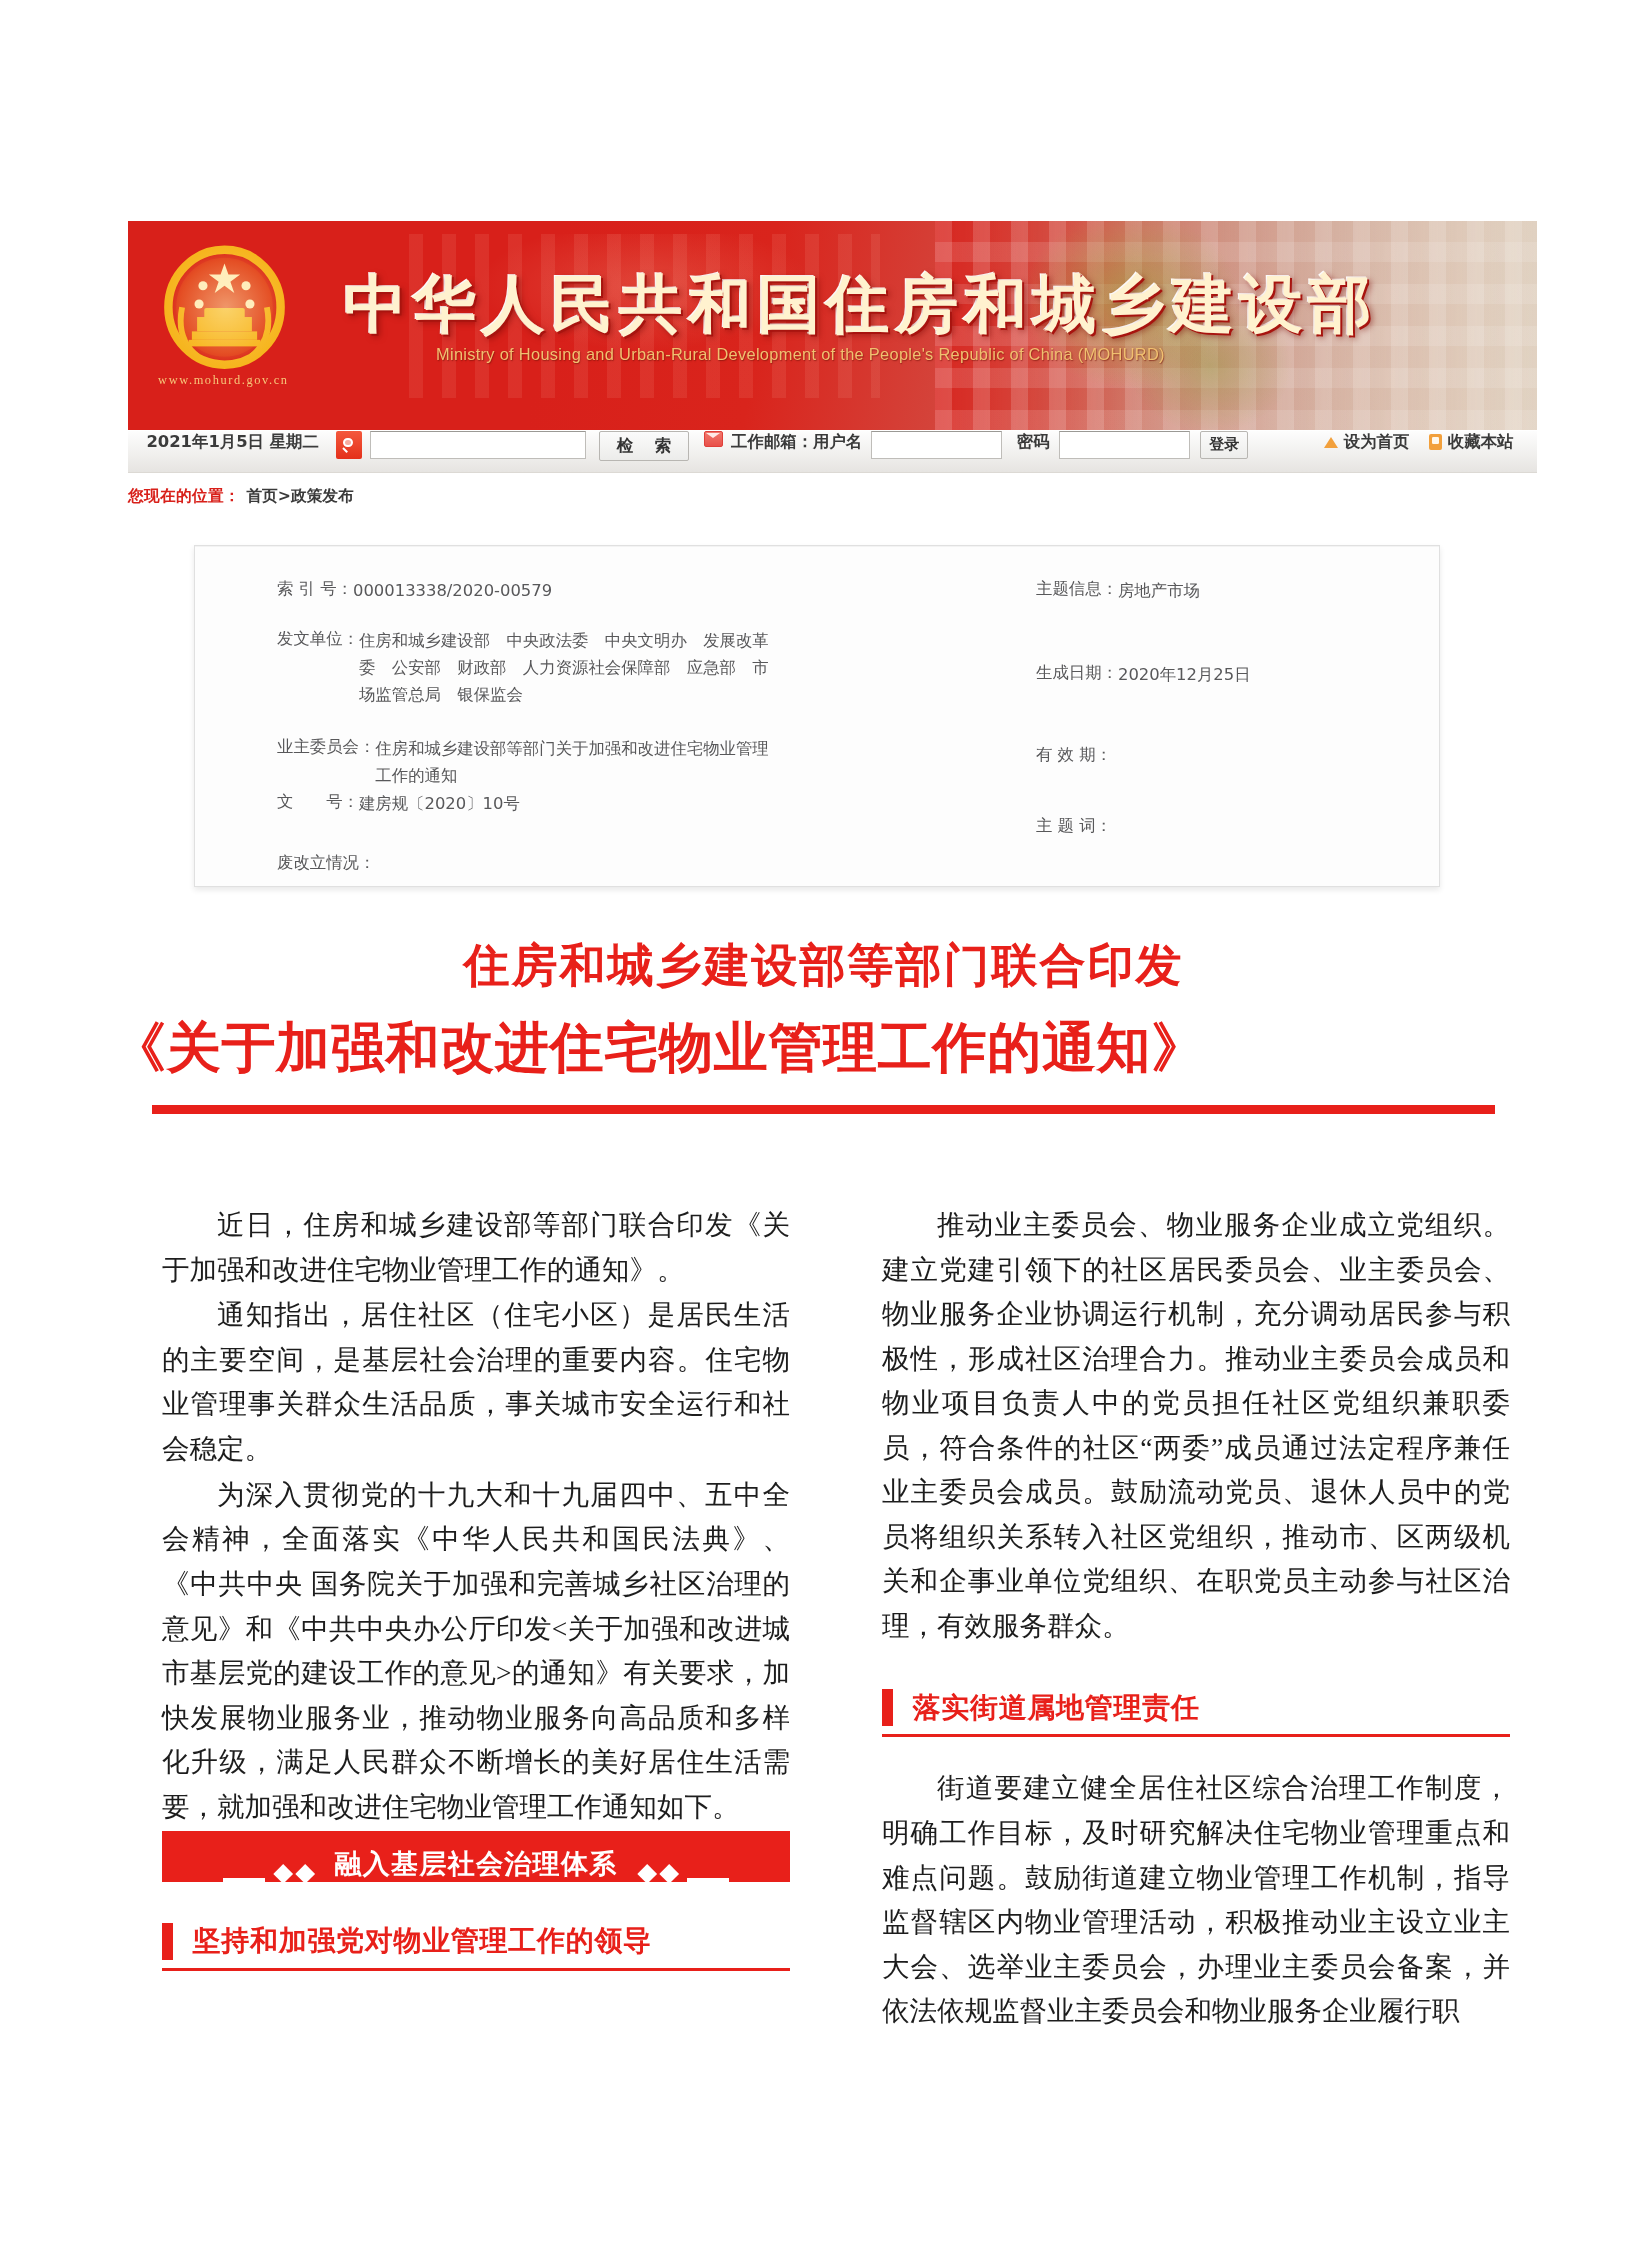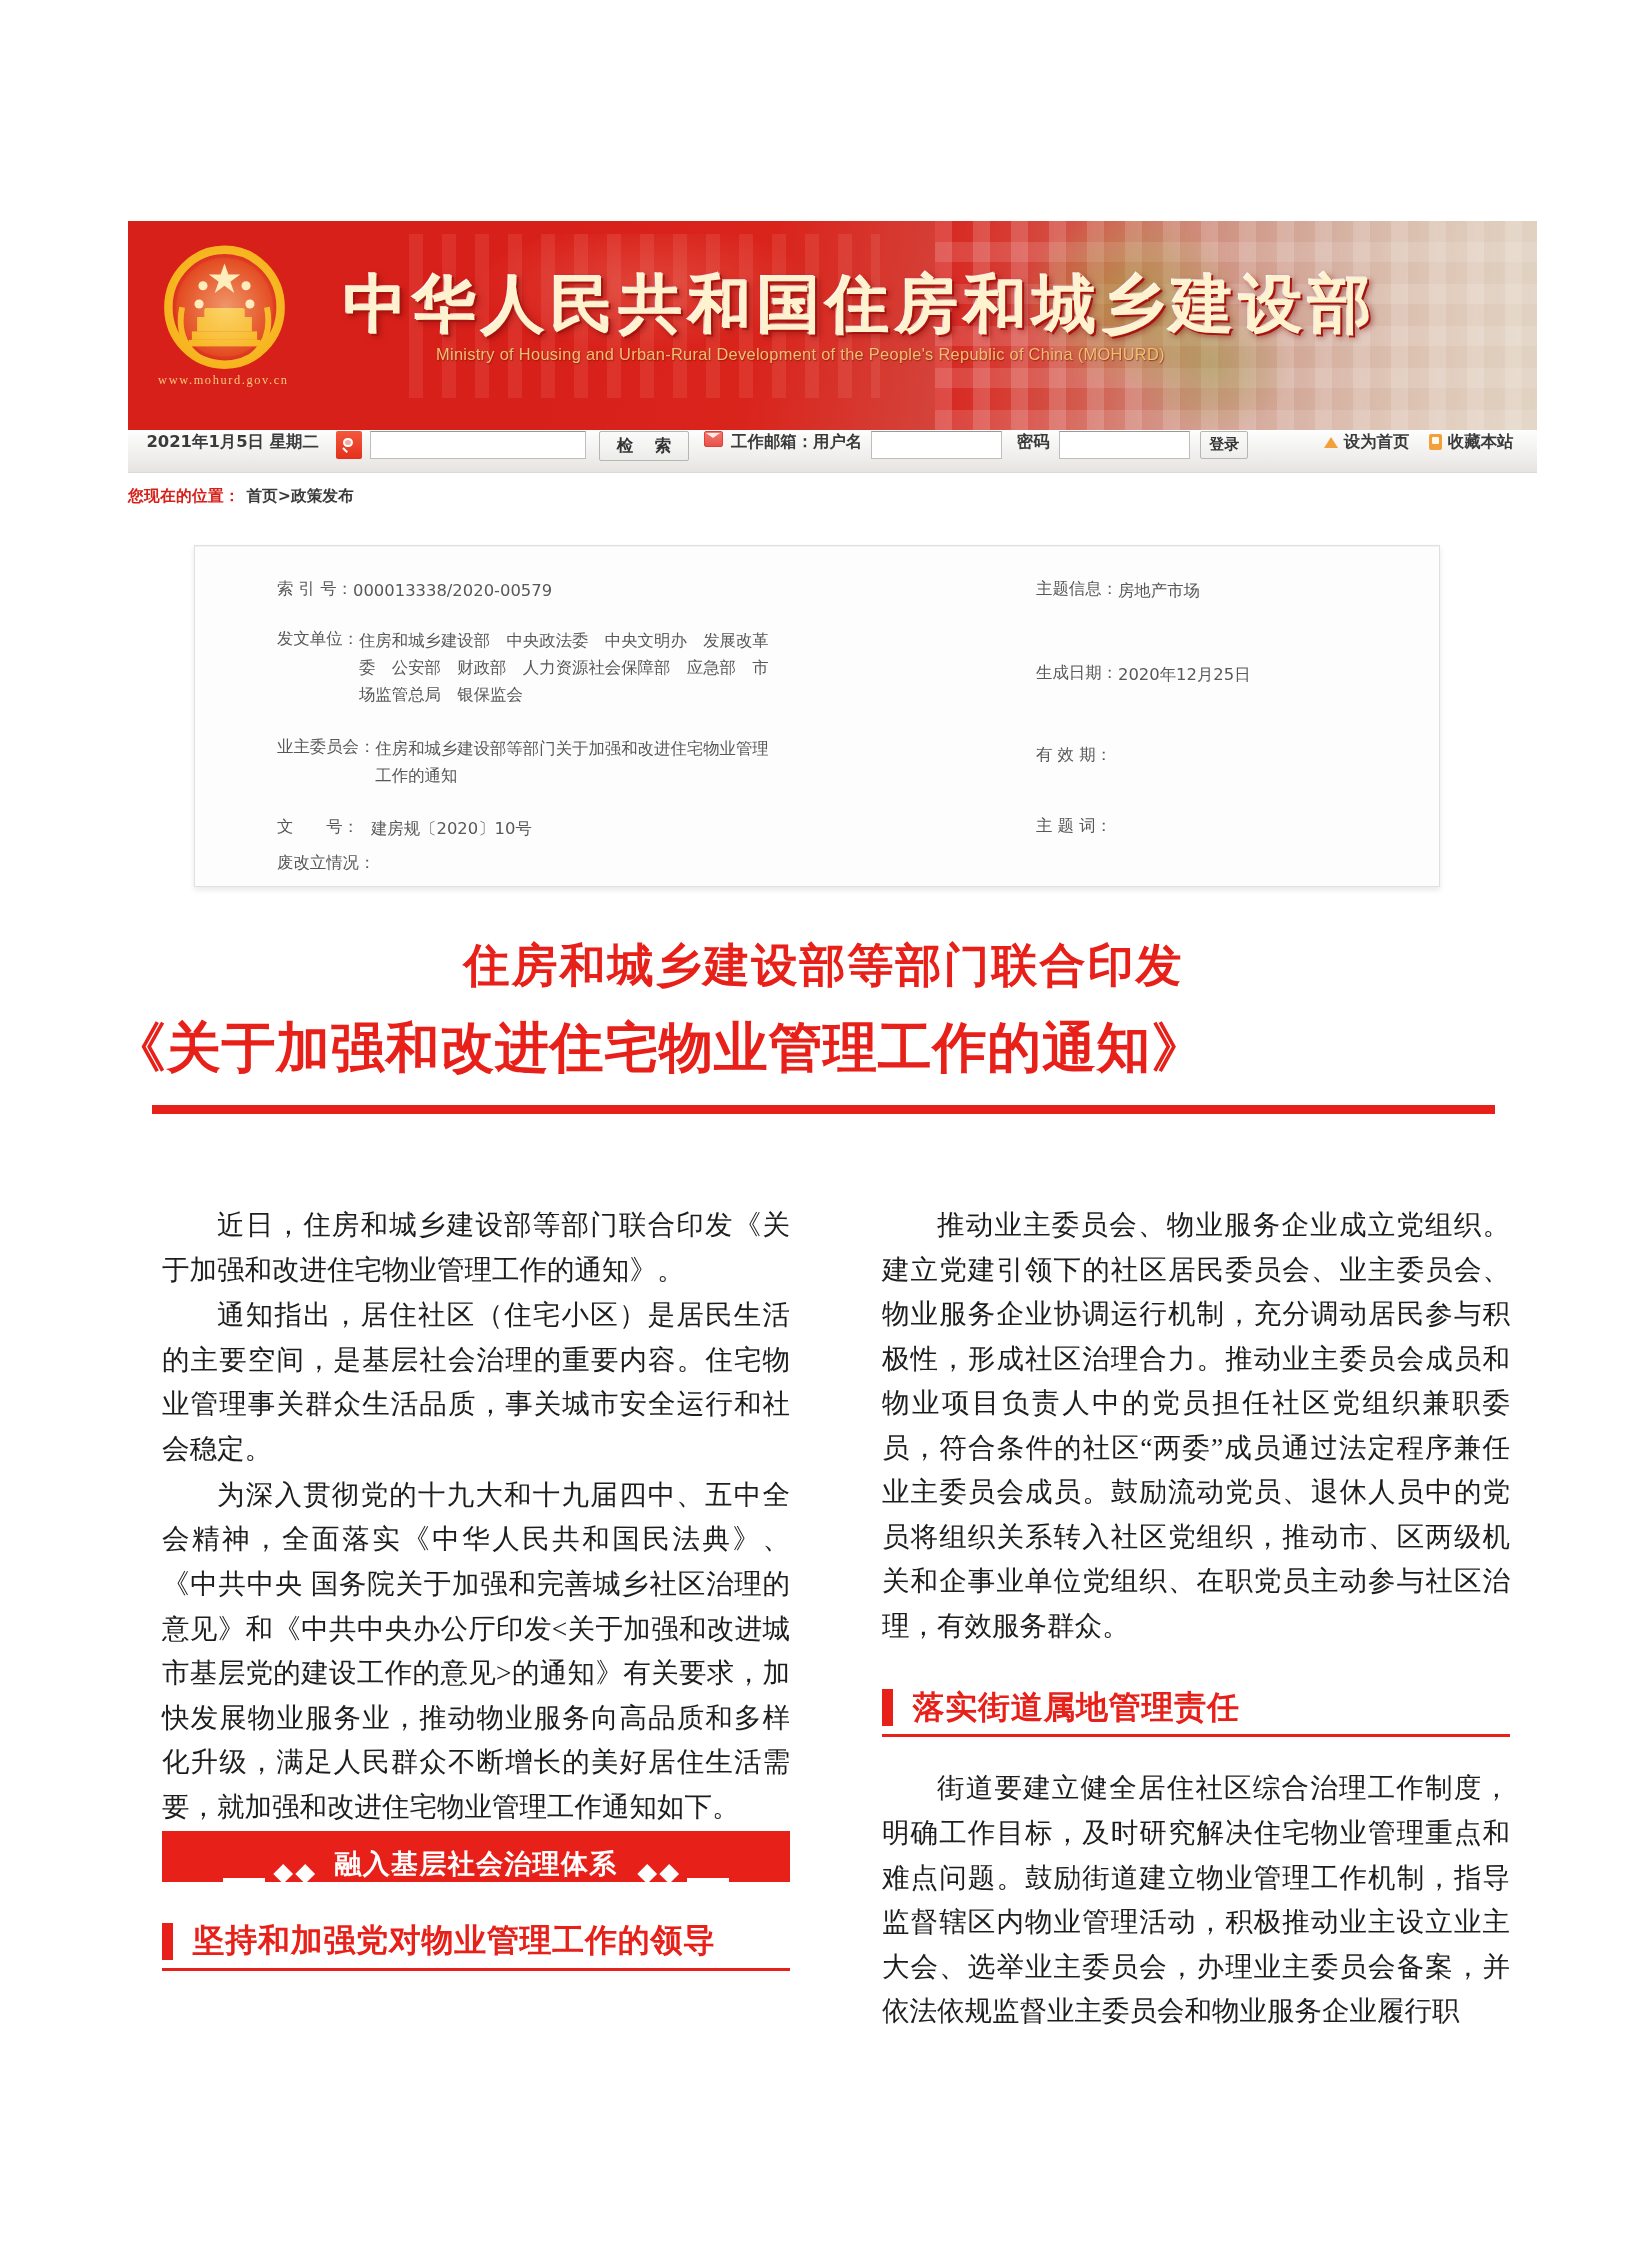--- a/index.html
+++ b/index.html
@@ -190,21 +190,21 @@
     flex: 0 0 auto; line-height: 1.5;
     font-family: "DejaVu Sans", sans-serif;
   }
   .meta-val {
     font-size: 16.4px; color: #58585a; line-height: 1.65;
     font-family: "DejaVu Sans", sans-serif;
   }
   .m-index  { position: absolute; left: 0;    top: 0;   }
   .m-issuer { position: absolute; left: 0;    top: 50px; width: 498px; }
   .m-fname  { position: absolute; left: 0;    top: 158px; width: 498px; }
-  .m-docno  { position: absolute; left: 0;    top: 238px; gap: 12px; }
+  .m-docno  { position: absolute; left: 0;    top: 213px; }
   .m-abol   { position: absolute; left: 0;    top: 274px; }
   .m-topic  { position: absolute; left: 759px; top: 0; }
   .m-date   { position: absolute; left: 759px; top: 84px; }
   .m-valid  { position: absolute; left: 759px; top: 166px; }
   .m-kw     { position: absolute; left: 759px; top: 237px; }
   .meta-abs { position: absolute; }
 
   
   .main-title {
     position: absolute; left: 0; top: 935px; width: 1647px;
@@ -259,21 +259,21 @@
   
   .sub-head {
     position: relative; width: 100%; height: 56px;
     display: flex; align-items: center; margin-top: 33px;
     border-bottom: 3.3px solid #e8201a;
   }
   .sub-head .bar {
     width: 11px; height: 37px; background: #e8201a; flex: 0 0 auto; margin-right: 19.6px;
   }
   .sub-head .stxt {
-    color: #e8201a; font-size: 32px; font-weight: bold; letter-spacing: 0.7px;
+    color: #e8201a; font-size: 28px; font-weight: bold; letter-spacing: 0.7px;
     white-space: nowrap; font-family: "DejaVu Sans", sans-serif;
   }
 </style>
 </head>
 <body>
 
 <div class="page">
 
   <div class="site-banner">
     <div class="banner-photo"></div>

